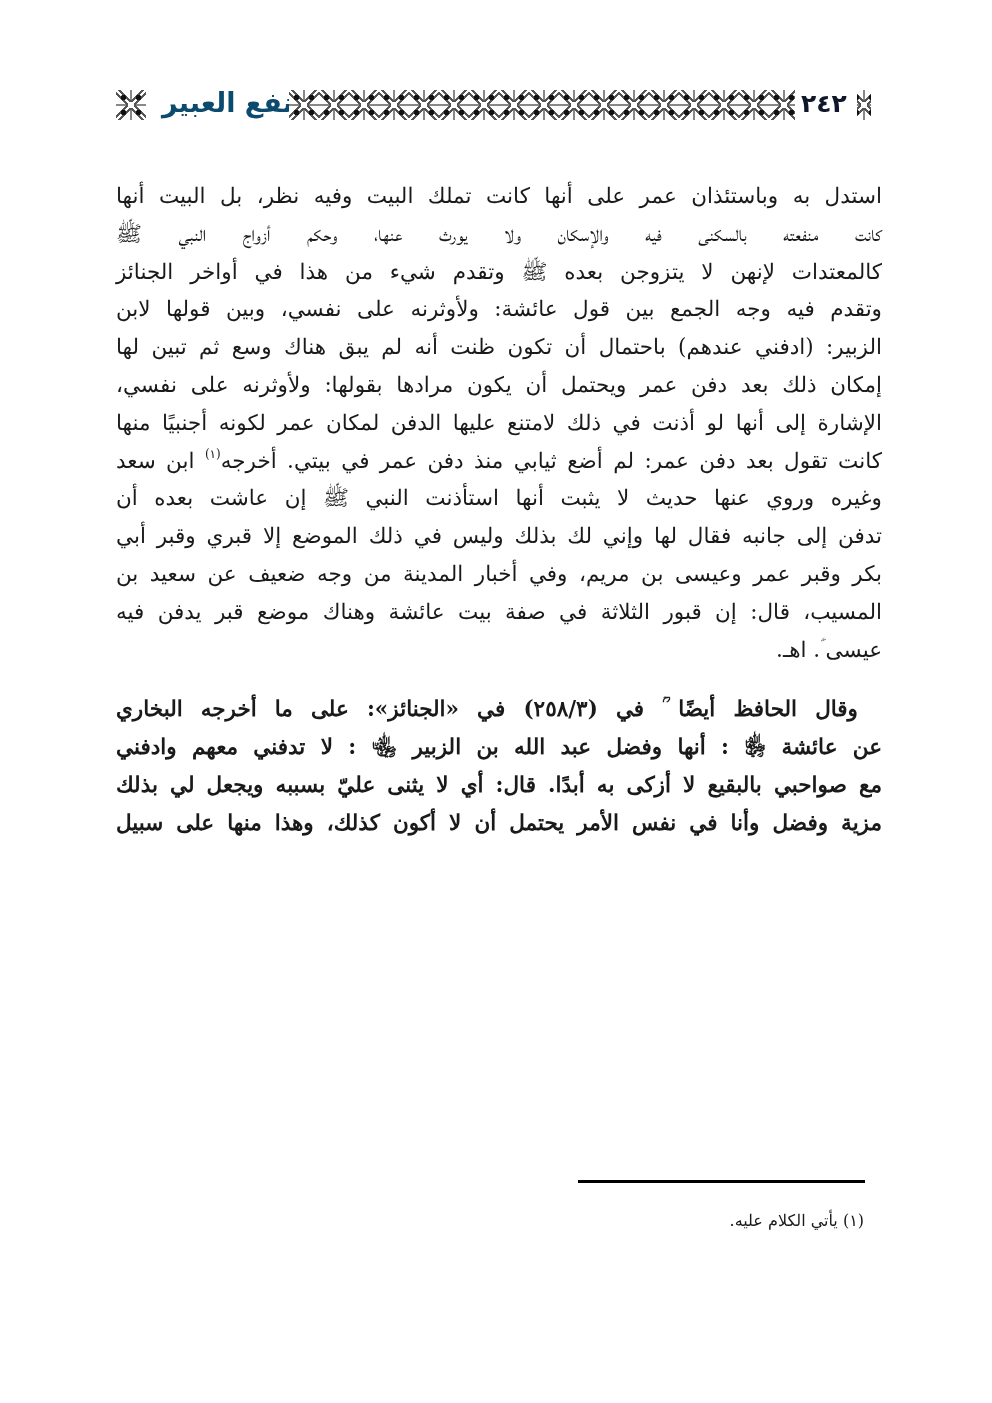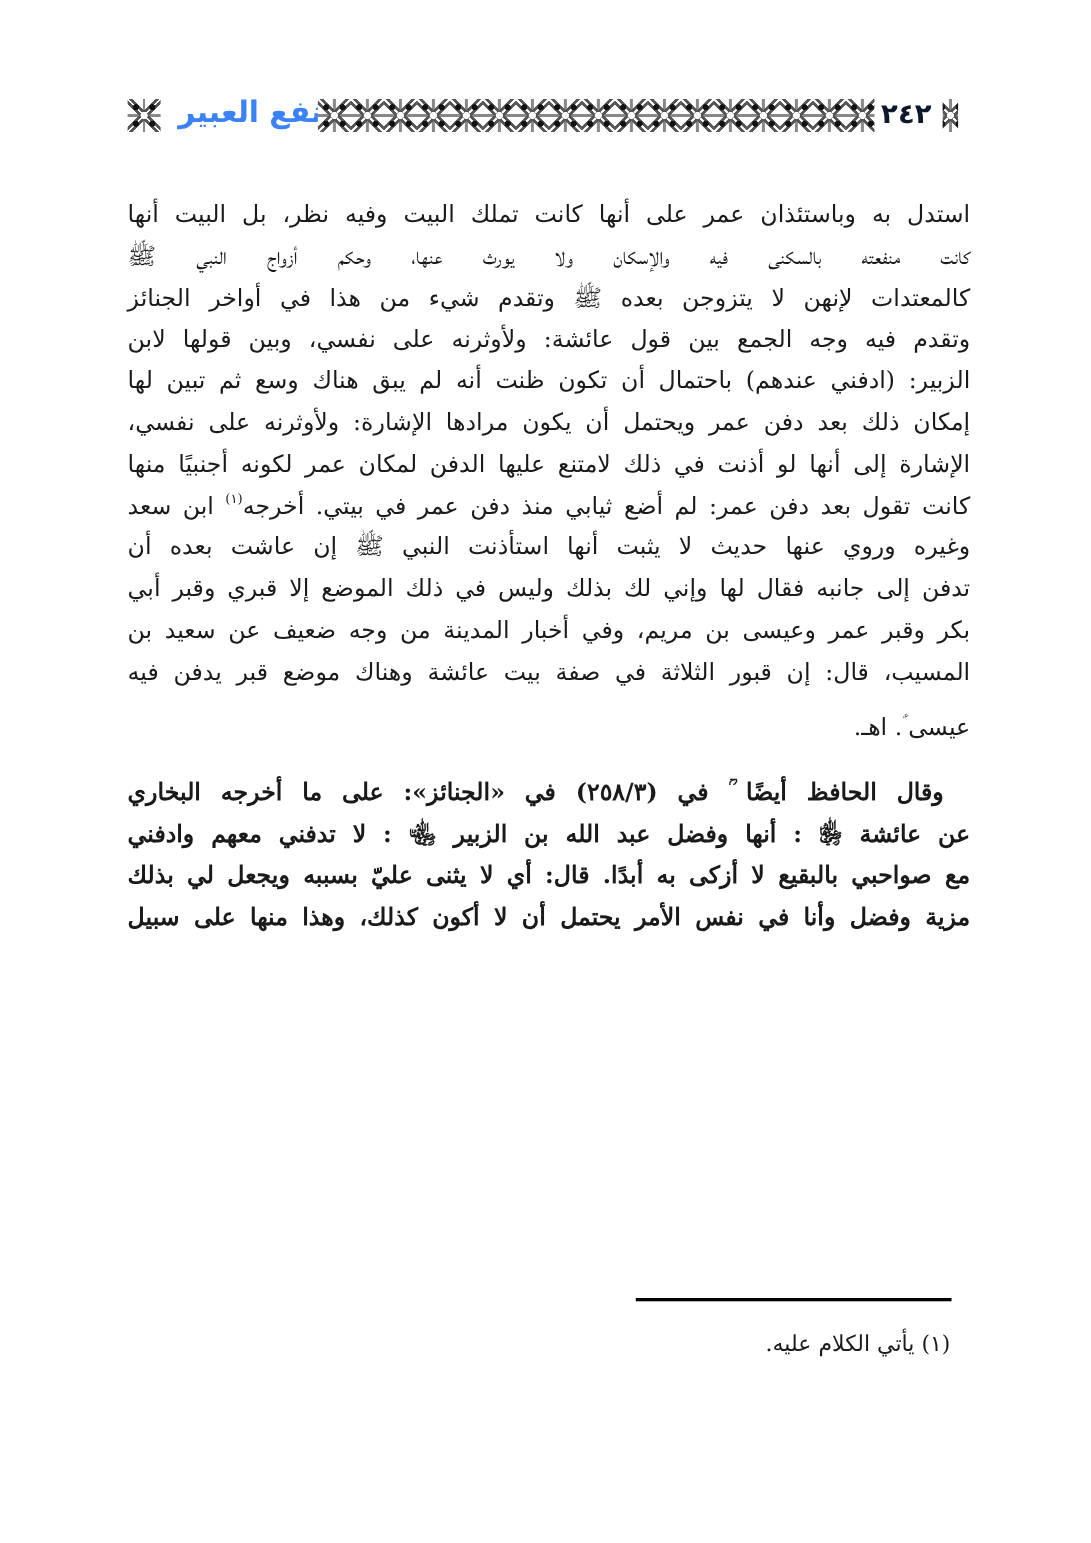--- a/index.html
+++ b/index.html
@@ -41,21 +41,21 @@
     .orn-band { left: 175px; width: 506px; }
     .orn-right { left: 743px; width: 14px; background-position: -8px 0; }
     .header-title {
       position: absolute;
       left: 48px;
       top: -2px;
       font-family: "DejaVu Sans", "Liberation Sans", sans-serif;
       font-weight: bold;
       font-size: 27px;
       line-height: 38px;
-      color: #3b82f6;
+      color: #0c4a6e;
       direction: rtl;
       letter-spacing: 0;
     }
     .page-number {
       position: absolute;
       left: 687px;
       top: -1px;
       font-family: "DejaVu Sans", "Liberation Sans", sans-serif;
       font-weight: bold;
       font-size: 25px;
@@ -78,21 +78,21 @@
     .body-text p {
       margin: 0;
     }
     .body-text .line {
       display: block;
       text-align: justify;
       text-align-last: justify;
       white-space: nowrap;
       height: 37.8px;
     }
-    .body-text .line.last { text-align-last: right; margin-top: 12px; }
+    .body-text .line.last { text-align-last: right; }
     .para-2 {
       margin-top: 22px !important;
       font-weight: bold;
     }
     .para-2 .line.first { padding-right: 24px; }
     sup.fn-ref {
       font-size: 12px;
       vertical-align: 10px;
       line-height: 0;
     }
@@ -102,21 +102,21 @@
       top: 1180px;
       left: 578px;
       width: 287px;
       height: 3px;
       background: #000;
     }
     .footnote {
       position: absolute;
       top: 1206px;
       right: 128px;
-      font-size: 20px;
+      font-size: 16px;
       line-height: 30px;
       direction: rtl;
     }
   </style>
 </head>
 <body>
 
 <div class="page-header">
   <div class="orn orn-left"></div>
   <div class="header-title">نفع العبير</div>
@@ -125,21 +125,21 @@
   <div class="orn orn-right"></div>
 </div>
 
 <div class="body-text">
   <p class="para-1">
     <span class="line">استدل به وباستئذان عمر على أنها كانت تملك البيت وفيه نظر، بل البيت أنها</span>
     <span class="line">كانت منفعته بالسكنى فيه والإسكان ولا يورث عنها، وحكم أزواج النبي ﷺ</span>
     <span class="line">كالمعتدات لإنهن لا يتزوجن بعده ﷺ وتقدم شيء من هذا في أواخر الجنائز</span>
     <span class="line">وتقدم فيه وجه الجمع بين قول عائشة: ولأوثرنه على نفسي، وبين قولها لابن</span>
     <span class="line">الزبير: (ادفني عندهم) باحتمال أن تكون ظنت أنه لم يبق هناك وسع ثم تبين لها</span>
-    <span class="line">إمكان ذلك بعد دفن عمر ويحتمل أن يكون مرادها الإشارة: ولأوثرنه على نفسي،</span>
+    <span class="line">إمكان ذلك بعد دفن عمر ويحتمل أن يكون مرادها بقولها: ولأوثرنه على نفسي،</span>
     <span class="line">الإشارة إلى أنها لو أذنت في ذلك لامتنع عليها الدفن لمكان عمر لكونه أجنبيًا منها</span>
     <span class="line"><span>كانت تقول بعد دفن عمر: لم أضع ثيابي منذ دفن عمر في بيتي. أخرجه</span><sup class="fn-ref">(١)</sup><span> ابن سعد</span></span>
     <span class="line">وغيره وروي عنها حديث لا يثبت أنها استأذنت النبي ﷺ إن عاشت بعده أن</span>
     <span class="line">تدفن إلى جانبه فقال لها وإني لك بذلك وليس في ذلك الموضع إلا قبري وقبر أبي</span>
     <span class="line">بكر وقبر عمر وعيسى بن مريم، وفي أخبار المدينة من وجه ضعيف عن سعيد بن</span>
     <span class="line">المسيب، قال: إن قبور الثلاثة في صفة بيت عائشة وهناك موضع قبر يدفن فيه</span>
     <span class="line last">عيسى ؑ. اهـ.</span>
   </p>
   <p class="para-2">
     <span class="line first">وقال الحافظ أيضًا ؒ في (٢٥٨/٣) في «الجنائز»: على ما أخرجه البخاري</span>

